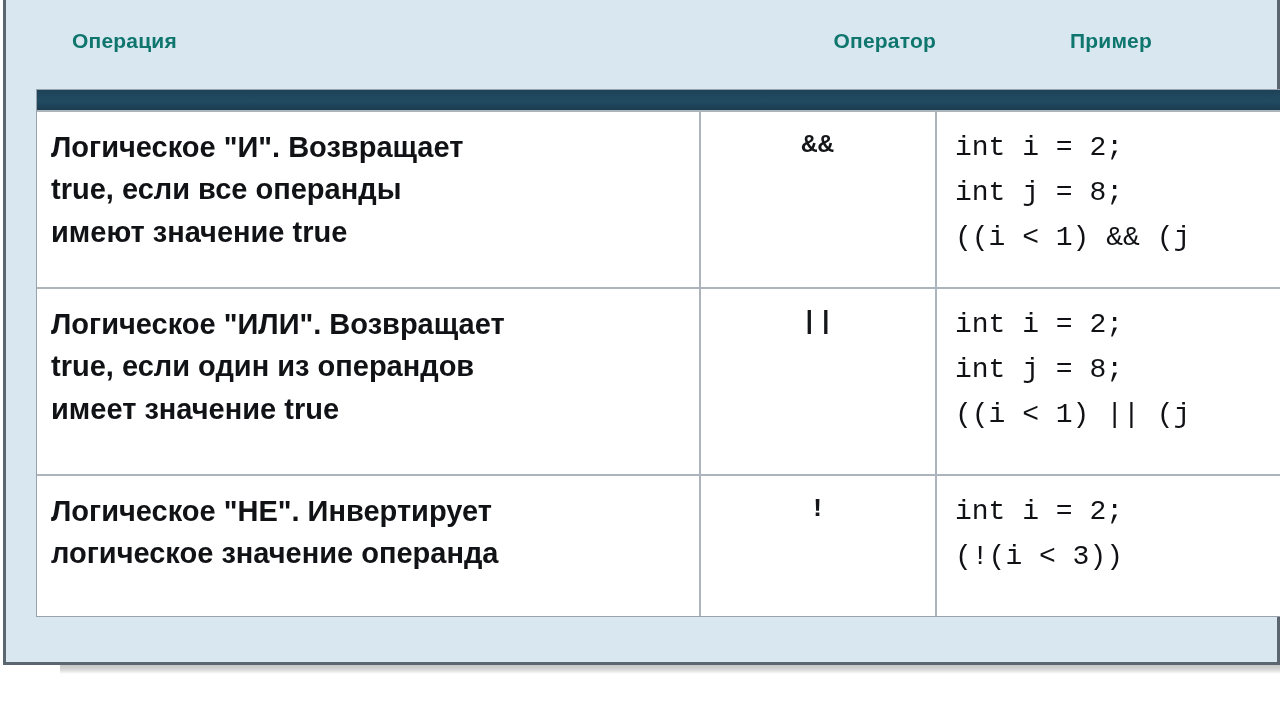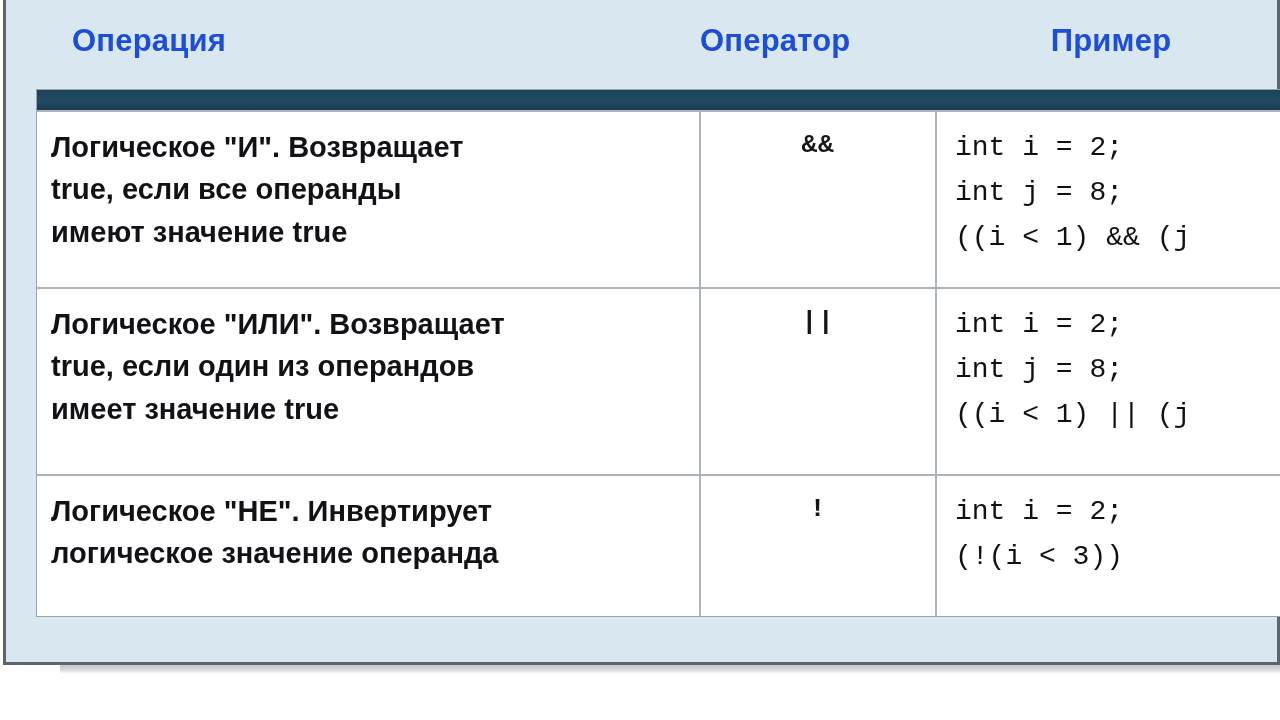--- a/index.html
+++ b/index.html
@@ -43,28 +43,28 @@
   #column-headers {
     position: absolute;
     left: 30px;
     top: 14px;
     width: 1250px;
     height: 62px;
     display: flex;
     align-items: center;
   }
   .col-head {
-    font-size: 31px;
+    font-size: 21px;
     font-weight: bold;
-    color: #1d4ed8;
+    color: #0f766e;
     letter-spacing: 0.2px;
     white-space: nowrap;
   }
   #head-operation { width: 664px; padding-left: 36px; box-sizing: border-box; }
-  #head-operator  { width: 236px; text-align: left; }
+  #head-operator  { width: 236px; text-align: right; }
   #head-example   { width: 350px; text-align: center; }
 
   
   #op-table {
     position: absolute;
     left: 30px;
     top: 93px;
     width: 1256px;
     border: 1px solid #9aa3ab;
     border-right: none;

